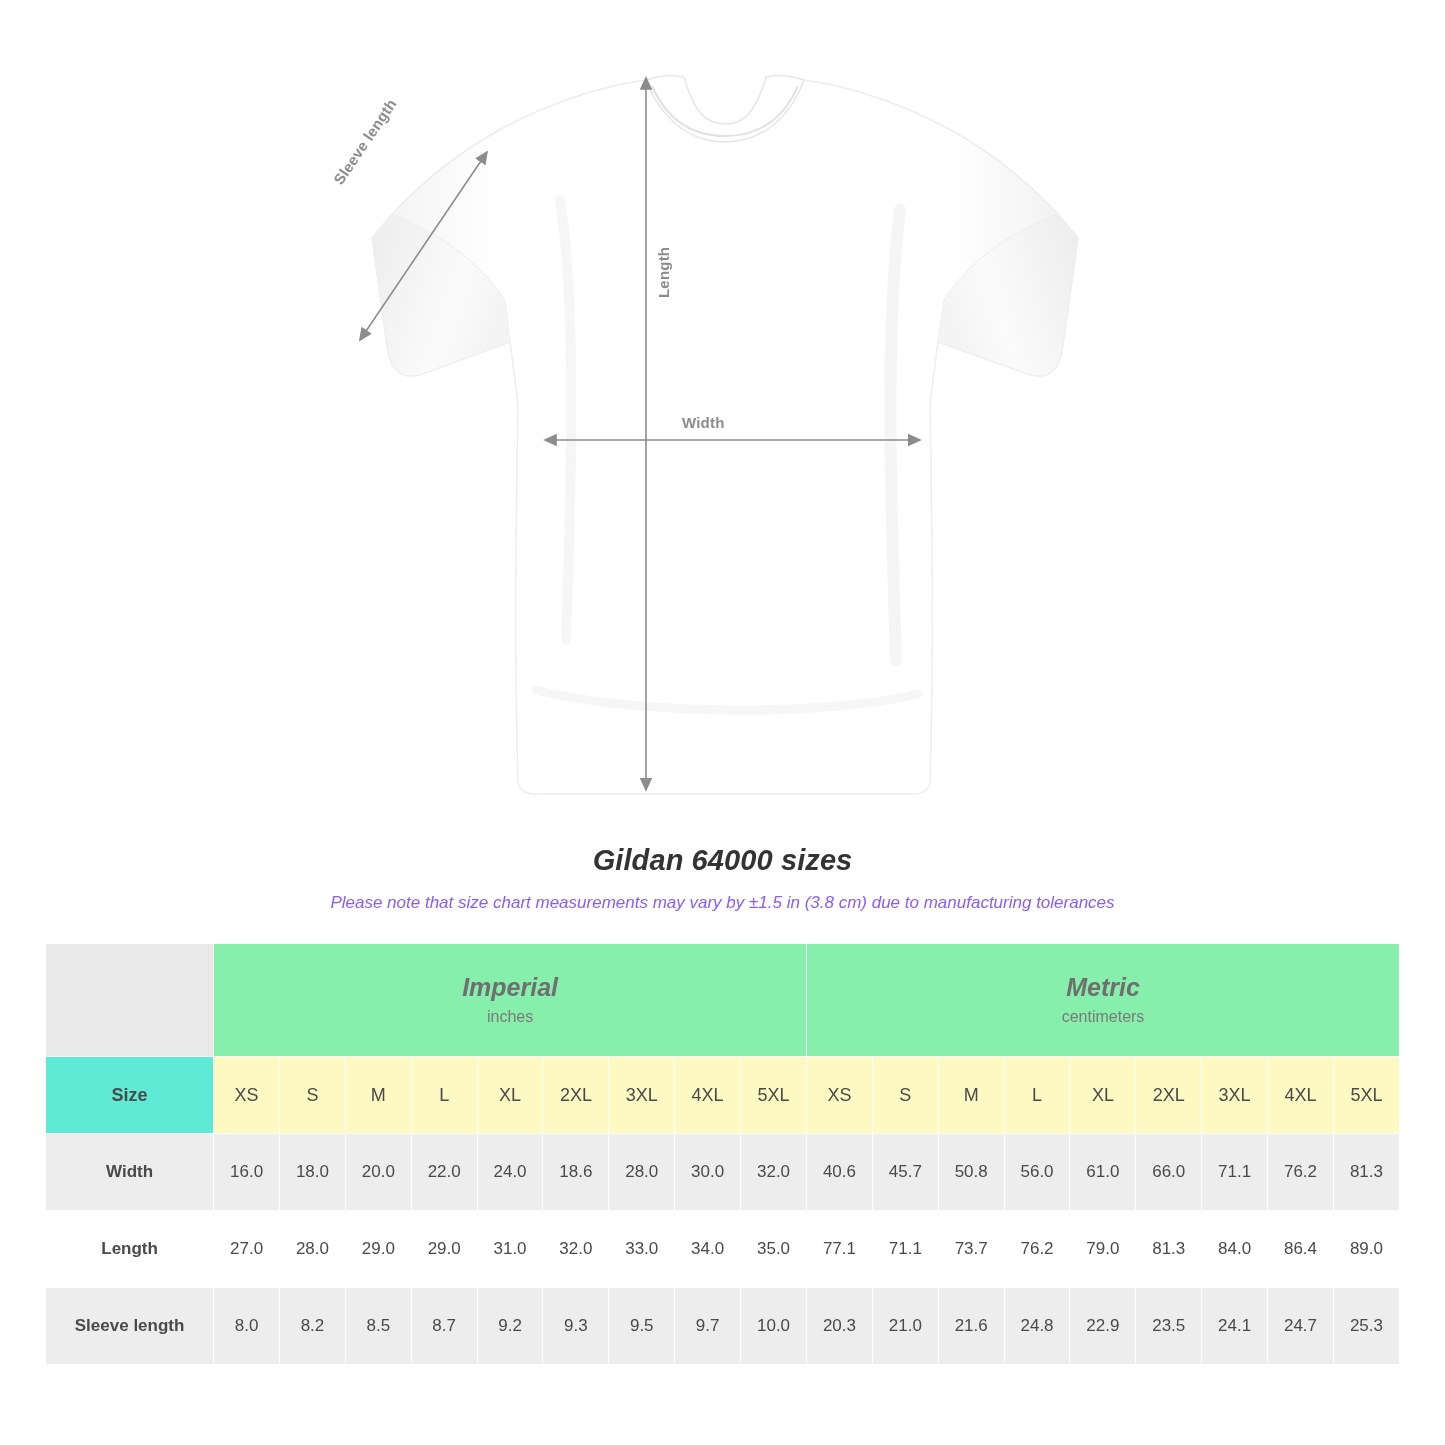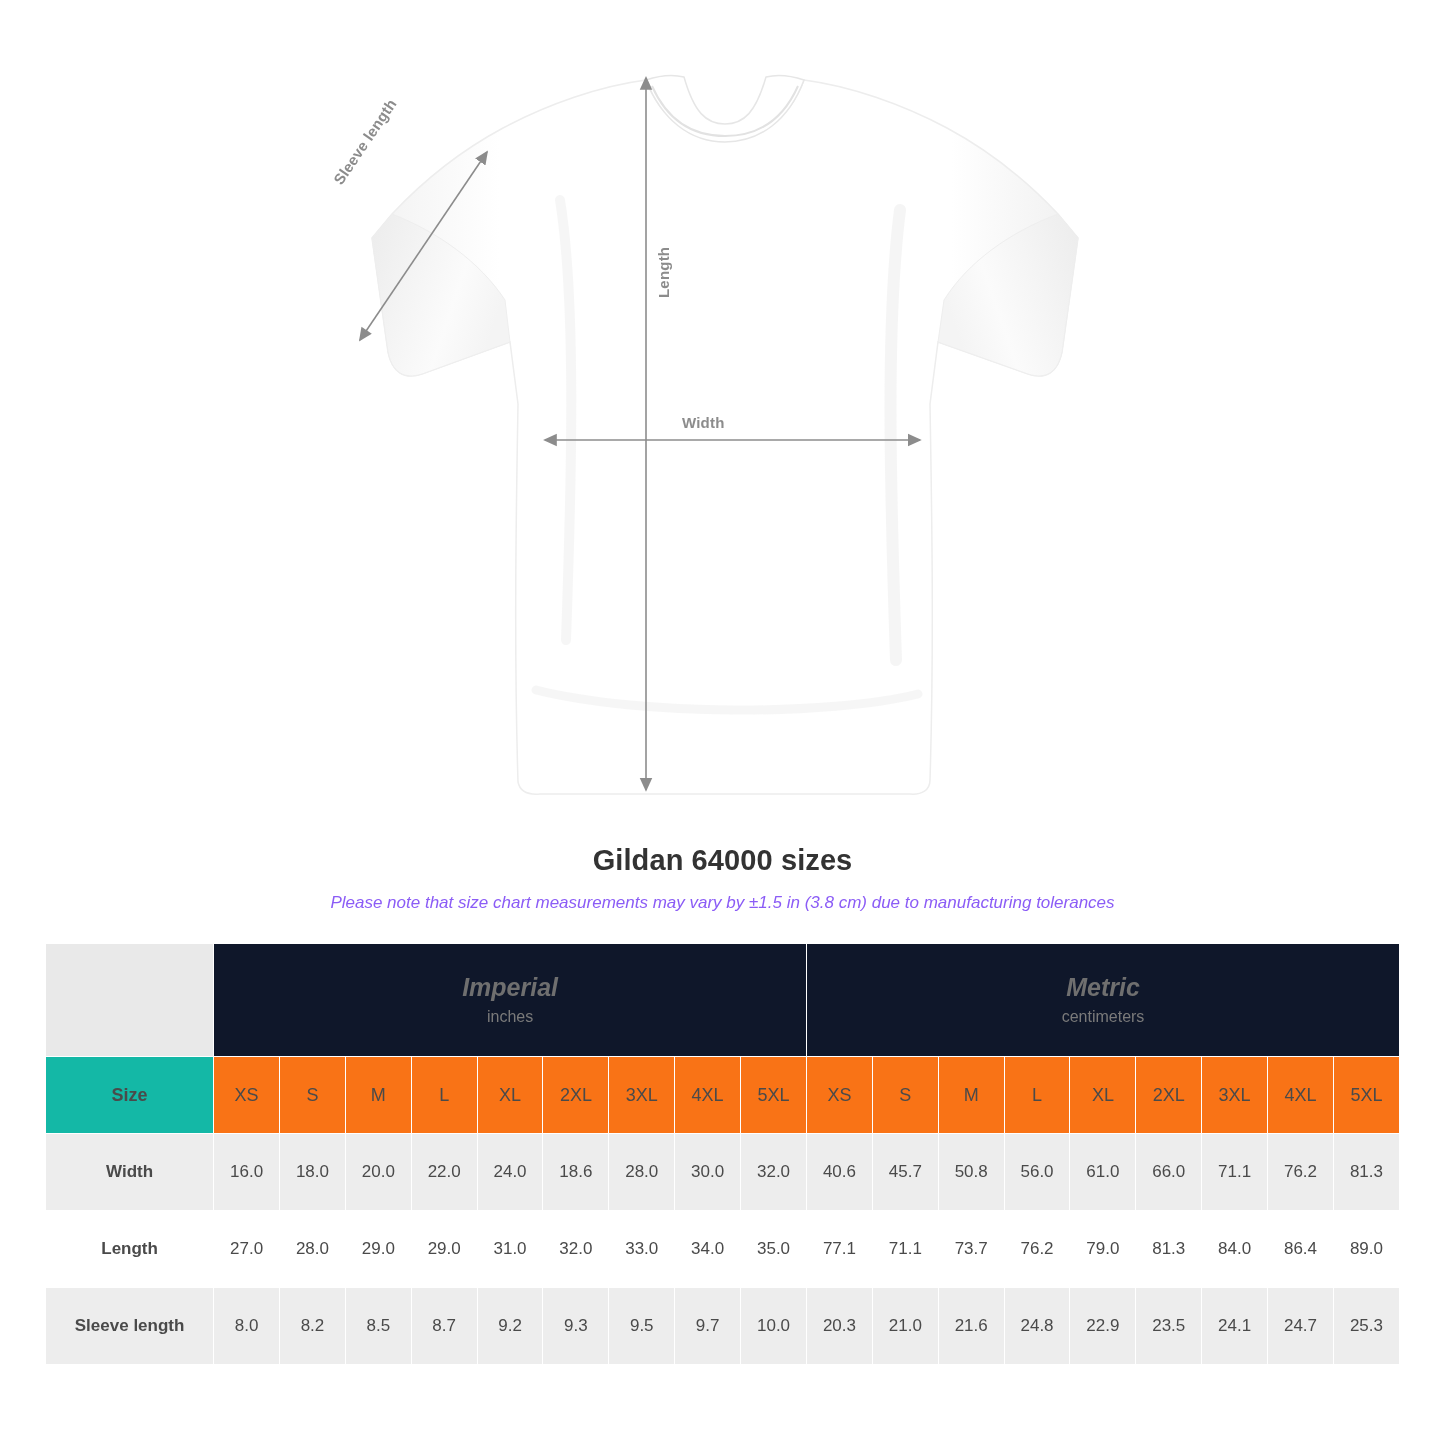--- a/index.html
+++ b/index.html
@@ -60,20 +60,21 @@
   .title-block {
     text-align: center;
     margin-top: 24px;
   }
   .chart-title {
     font-size: 29px;
     font-weight: bold;
     color: #333333;
     margin: 0 0 16px 0;
     letter-spacing: .1px;
+    font-style: italic;
   }
   .chart-note {
     font-size: 17px;
     font-style: italic;
     color: #8b5cf6;
     margin: 0;
   }
 
   
   .table-wrap {
@@ -88,46 +89,46 @@
   table.size-table th {
     border: 1px solid #ffffff;
     text-align: center;
     vertical-align: middle;
     font-size: 17px;
     color: #4a4a4a;
     padding: 0;
   }
   .sys-head {
     height: 112px;
-    background: #0f172a;
+    background: #86efac;
     color: #7a7a7a;
   }
   .sys-head .sys-name {
     font-size: 25px;
     font-style: italic;
     font-weight: bold;
     color: #6f6f6f;
     line-height: 1.1;
   }
   .sys-head .sys-unit {
     font-size: 16px;
     color: #7a7a7a;
     margin-top: 6px;
   }
   .corner-cell {
     background: #e9e9e9;
   }
   tr.row-sizes td {
     height: 76px;
-    background: #f97316;
+    background: #fef9c3;
     font-size: 18px;
     color: #4a4a4a;
   }
   tr.row-sizes td.rowhead {
-    background: #14b8a6;
+    background: #5eead4;
     font-weight: bold;
     font-size: 18px;
     color: #4a4a4a;
   }
   tr.band td {
     height: 76px;
     background: #ededed;
   }
   tr.band-alt td {
     height: 76px;

